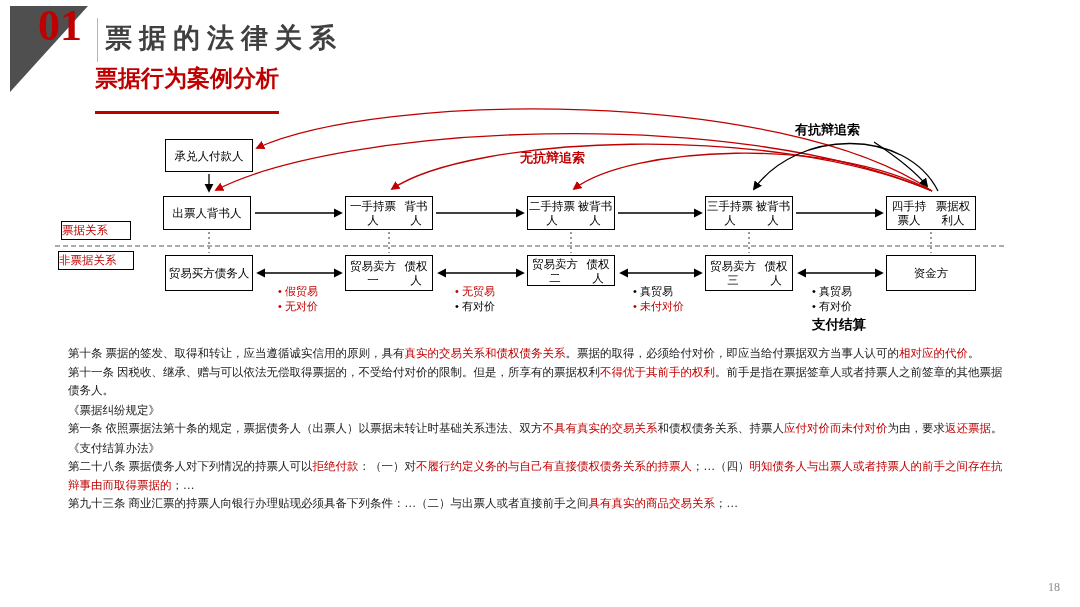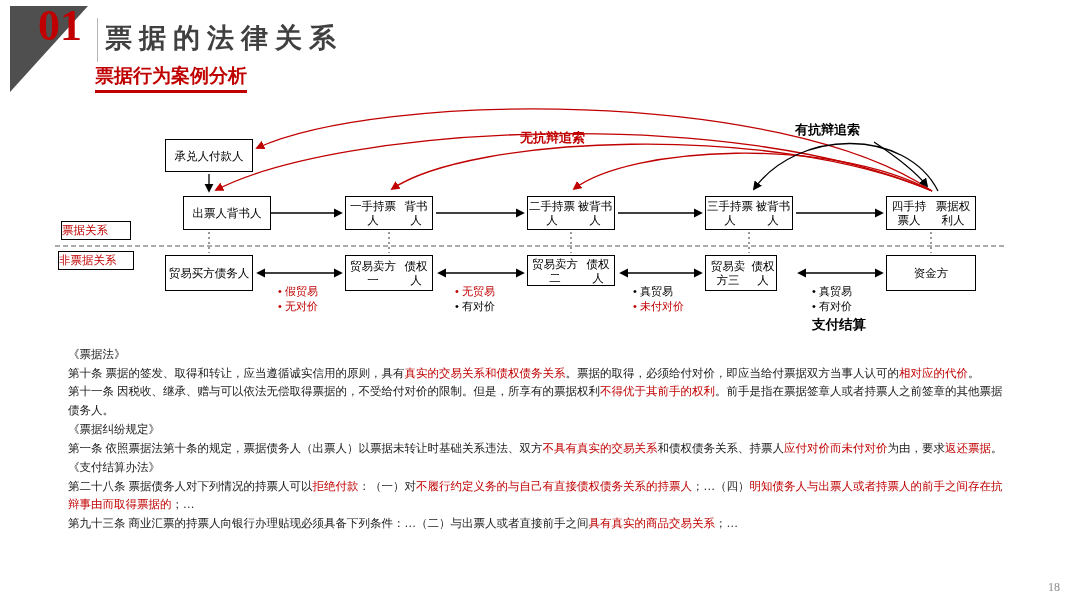--- a/index.html
+++ b/index.html
@@ -8,34 +8,34 @@
   .slide { position:relative; width:1080px; height:607px; background:#ffffff; overflow:hidden; }
 
   
   .corner { position:absolute; left:10px; top:6px; width:0; height:0;
             border-top:86px solid #4f4f4f; border-right:78px solid transparent; z-index:1; }
   .section-number { position:absolute; left:38px; top:4px; font-size:44px; font-weight:bold;
                     color:#c00000; z-index:2; line-height:1; }
   .header-rule { position:absolute; left:97px; top:18px; width:1px; height:44px; background:#b5b5b5; z-index:2; }
   .page-title { position:absolute; left:105px; top:20px; font-size:27px; letter-spacing:7px;
                 color:#404040; font-weight:bold; z-index:2; white-space:nowrap; }
-  .subtitle { position:absolute; left:95px; top:63px; font-size:19px; font-weight:bold; color:#c00000;
+  .subtitle { position:absolute; left:95px; top:63px; font-size:23px; font-weight:bold; color:#c00000;
               font-family:"Liberation Sans","DejaVu Sans",sans-serif;
-              border-bottom:3px solid #c00000; padding-bottom:1px; z-index:2; white-space:nowrap; }
+              border-bottom:3px solid #c00000; padding-bottom:17px; z-index:2; white-space:nowrap; }
 
   
   .arrow-layer { position:absolute; left:0; top:0; z-index:1; pointer-events:none; }
   .dbox { position:absolute; background:#fff; border:1px solid #000; display:flex; flex-direction:row;
           align-items:center; justify-content:center; text-align:center; font-size:11.5px; line-height:14px;
           color:#000; z-index:2; }
   .rel-label { position:absolute; background:#fff; border:1px solid #000; display:flex; align-items:center;
                justify-content:flex-start; font-size:11.5px; color:#c00000; z-index:2; white-space:nowrap; }
   .curve-label { position:absolute; font-size:13px; font-weight:bold; z-index:3; white-space:nowrap;
                  font-family:"Liberation Sans","DejaVu Sans",sans-serif; }
-  .red { color:#c00000; }
+  .red { color:#c00000;margin-top:20px; }
   .gap-note { position:absolute; z-index:3; font-size:11px; line-height:15px; white-space:nowrap;
               font-family:"Liberation Sans","DejaVu Sans",sans-serif; }
   .settle-label { position:absolute; left:812px; top:316px; font-size:13.5px; font-weight:bold;
                   color:#000; z-index:3; }
 
   
   .body-text { position:absolute; left:68px; top:344px; width:945px; font-size:11.5px; line-height:18.5px;
                color:#1a1a1a; z-index:2; }
   .law-heading { margin-top:1px; }
   .law-para { }
@@ -101,21 +101,21 @@
   </div>
   <div class="rel-label" style="left:58px;top:251px;width:76px;height:19px">
     <span>非票据关系</span>
   </div>
 
   <div class="dbox" style="left:165px;top:139px;width:88px;height:33px">
     <span>承兑人</span>
     <span>付款人</span>
   </div>
 
-  <div class="dbox" style="left:183px;top:196px;width:88px;height:34px">
+  <div class="dbox" style="left:163px;top:196px;width:88px;height:34px">
     <span>出票人</span>
     <span>背书人</span>
   </div>
   <div class="dbox" style="left:345px;top:196px;width:88px;height:34px">
     <span>一手持票人</span>
     <span>背书人</span>
   </div>
   <div class="dbox" style="left:527px;top:196px;width:88px;height:34px">
     <span>二手持票人</span>
     <span>被背书人</span>
@@ -134,21 +134,21 @@
     <span>票据权利人</span>
   </div>
   <div class="dbox" style="left:345px;top:255px;width:88px;height:36px">
     <span>贸易卖方一</span>
     <span>债权人</span>
   </div>
   <div class="dbox" style="left:527px;top:255px;width:88px;height:31px">
     <span>贸易卖方二</span>
     <span>债权人</span>
   </div>
-  <div class="dbox" style="left:705px;top:255px;width:72px;height:36px">
+  <div class="dbox" style="left:705px;top:255px;width:88px;height:36px">
     <span>贸易卖方三</span>
     <span>债权人</span>
   </div>
   <div class="dbox" style="left:886px;top:255px;width:90px;height:36px">
     <span>资金方</span>
     <span></span>
   </div>
 
   <div class="gap-note" style="left:278px;top:284px">
       <div class="red-text">• 假贸易</div>
@@ -163,21 +163,20 @@
       <div class="red-text">• 未付对价</div>
     </div>
   <div class="gap-note" style="left:812px;top:284px">
       <div>• 真贸易</div>
       <div>• 有对价</div>
     </div>
 
   <div class="settle-label">支付结算</div>
 
   <div class="body-text">
-      <div class="law-heading"><span>《票据法》</span></div>
       <div class="law-para"><span>第十条 票据的签发、取得和转让，应当遵循诚实信用的原则，具有</span><span class="red-text">真实的交易关系和债权债务关系</span><span>。票据的取得，必须给付对价，即应当给付票据双方当事人认可的</span><span class="red-text">相对应的代价</span><span>。</span></div>
       <div class="law-para"><span>第十一条 因税收、继承、赠与可以依法无偿取得票据的，不受给付对价的限制。但是，所享有的票据权利</span><span class="red-text">不得优于其前手的权利</span><span>。前手是指在票据签章人或者持票人之前签章的其他票据债务人。</span></div>
       <div class="law-heading"><span>《票据纠纷规定》</span></div>
       <div class="law-para"><span>第一条 依照票据法第十条的规定，票据债务人（出票人）以票据未转让时基础关系违法、双方</span><span class="red-text">不具有真实的交易关系</span><span>和债权债务关系、持票人</span><span class="red-text">应付对价而未付对价</span><span>为由，要求</span><span class="red-text">返还票据</span><span>。</span></div>
       <div class="law-heading"><span>《支付结算办法》</span></div>
       <div class="law-para"><span>第二十八条 票据债务人对下列情况的持票人可以</span><span class="red-text">拒绝付款</span><span>：（一）对</span><span class="red-text">不履行约定义务的与自己有直接债权债务关系的持票人</span><span>；…（四）</span><span class="red-text">明知债务人与出票人或者持票人的前手之间存在抗辩事由而取得票据的</span><span>；…</span></div>
       <div class="law-para"><span>第九十三条 商业汇票的持票人向银行办理贴现必须具备下列条件：…（二）与出票人或者直接前手之间</span><span class="red-text">具有真实的商品交易关系</span><span>；…</span></div>
     </div>
 
   <div class="page-number">18</div>

